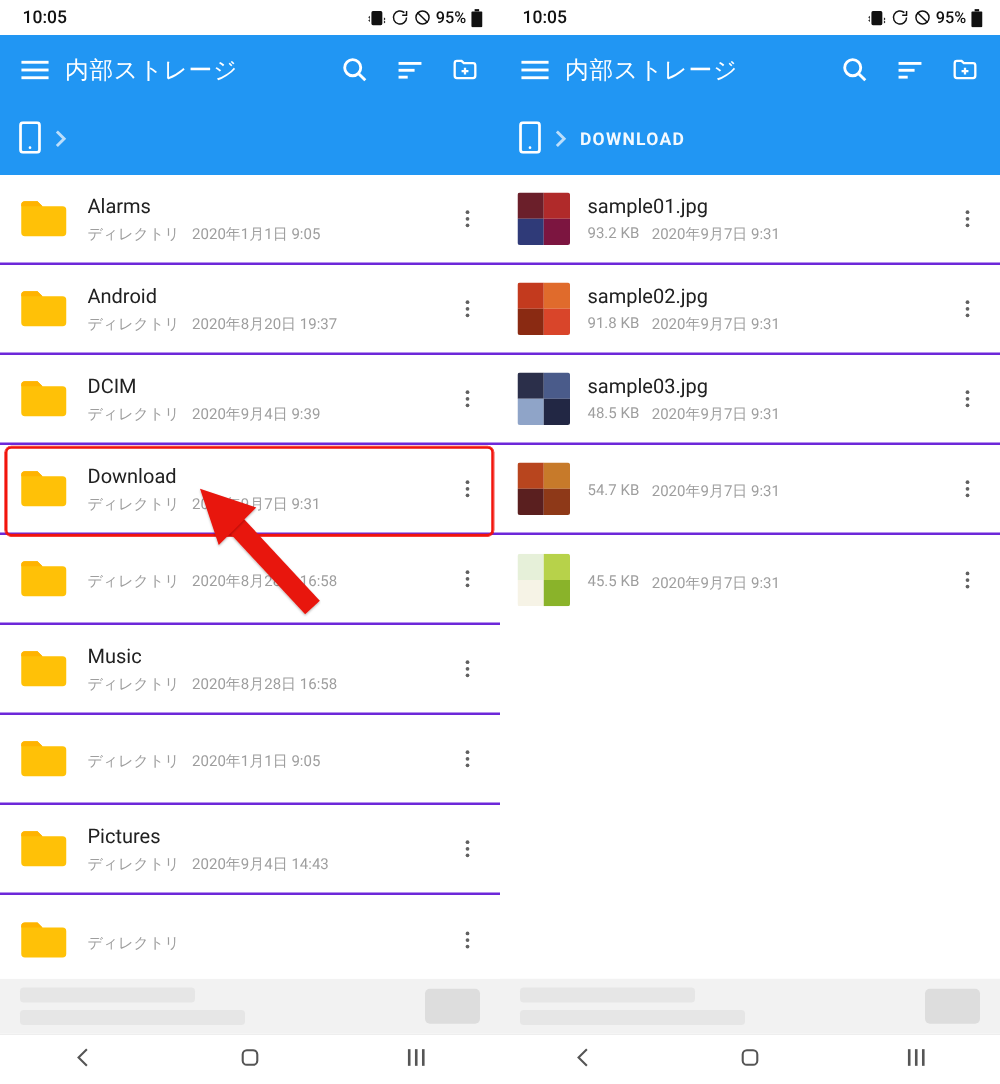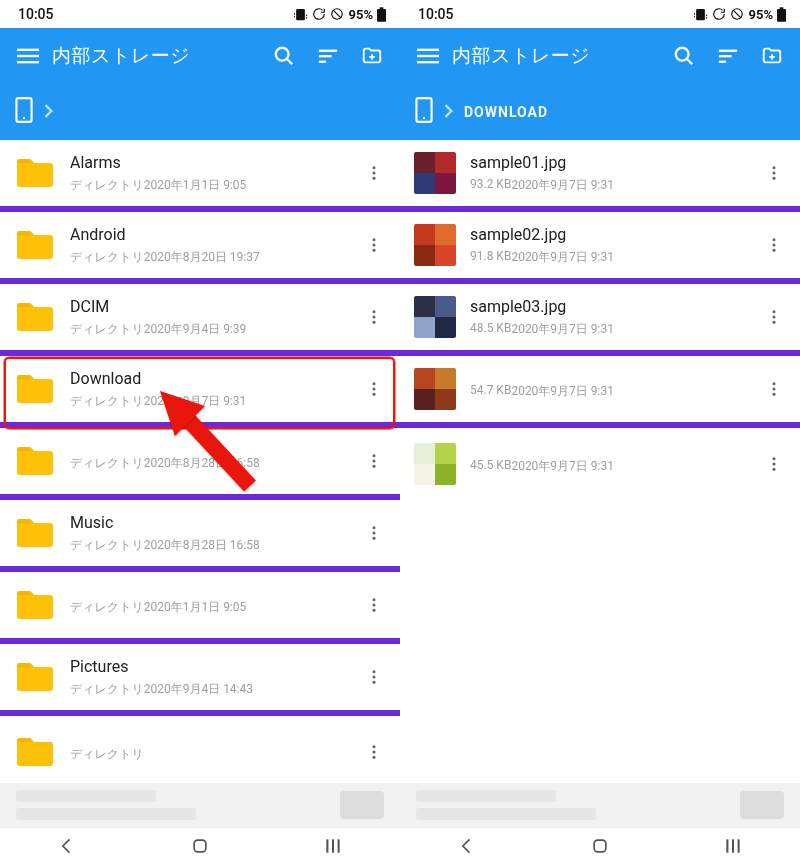--- a/index.html
+++ b/index.html
@@ -1,38 +1,38 @@
 <!DOCTYPE html>
 <html><head>
 <meta charset="utf-8">
 <style>
   * { box-sizing: border-box; margin: 0; padding: 0; }
   html, body { width: 800px; height: 867px; font-family: -apple-system, "Segoe UI", Roboto, sans-serif; background:#fff; overflow:hidden; }
   .stage { display:flex; width:800px; height:867px; position:relative; }
   .pane { width:400px; height:867px; position:relative; background:#fff; display:flex; flex-direction:column; }
   
   .status { height:28px; background:#fff; display:flex; align-items:center; justify-content:space-between; padding:0 14px 0 18px; font-size:14px; font-weight:500; color:#111; }
-  .status .right { display:flex; align-items:center; gap:4px;font-weight:bold; }
+  .status .right { display:flex; align-items:center; gap:4px; }
   .status svg { display:block; }
   
   .toolbar { height:56px; background:#2196f3; display:flex; align-items:center; padding:0 6px; gap:0; color:#fff; }
   .tb-btn { width:44px; height:44px; display:flex; align-items:center; justify-content:center; }
   .tb-title { flex:1; font-size:19px; font-weight:400; padding-left:2px; letter-spacing:0.5px; }
   
   .crumb { height:56px; background:#2196f3; display:flex; align-items:center; padding:0 14px; gap:10px; color:#bbdefb; }
   .crumb-label { font-size:14px; font-weight:700; letter-spacing:1px; color:#fff; opacity:.95; }
   .chev { color:#bbdefb; }
   
   .list { flex:1; overflow:hidden; background:#fff; }
-  .row { height:72px; display:flex; align-items:center; padding:0 8px 0 14px; border-bottom:6px solid #6d28d9; background:#fff; position:relative; }
+  .row { height:72px; display:flex; align-items:center; padding:0 8px 0 14px; border-bottom:2px solid #6d28d9; background:#fff; position:relative; }
   .row:last-child { border-bottom:none; }
   .thumb { width:42px; height:42px; margin-right:14px; flex-shrink:0; display:flex; align-items:center; justify-content:center; }
   .row .meta { flex:1; min-width:0; }
   .row .name { font-size:16px; color:#212121; line-height:1.25; white-space:nowrap; overflow:hidden; text-overflow:ellipsis; }
-  .row .sub { font-size:12px; color:#9e9e9e; margin-top:4px; display:flex; }
+  .row .sub { font-size:12px; color:#9e9e9e; margin-top:4px; display:flex; gap:10px; }
   .row .more { width:36px; height:36px; display:flex; align-items:center; justify-content:center; }
   
   .hl { position:absolute; border:2.5px solid #f2140c; border-radius:5px; pointer-events:none; box-shadow:0 0 0 0.5px #f2140c; }
   
   .arrow { position:absolute; pointer-events:none; }
   
   .blur { height:44px; background:#f2f2f2; display:flex; align-items:center; padding:0 16px; gap:12px; }
   .blur .bar1 { width:140px; height:12px; background:#e6e6e6; border-radius:3px; }
   .blur .sq { width:44px; height:28px; background:#ddd; border-radius:4px; margin-left:auto;}
   

